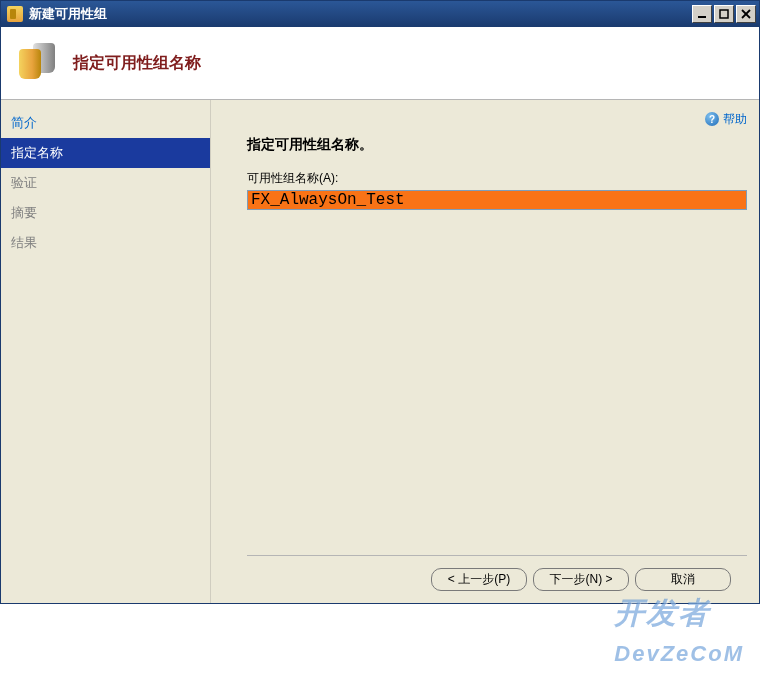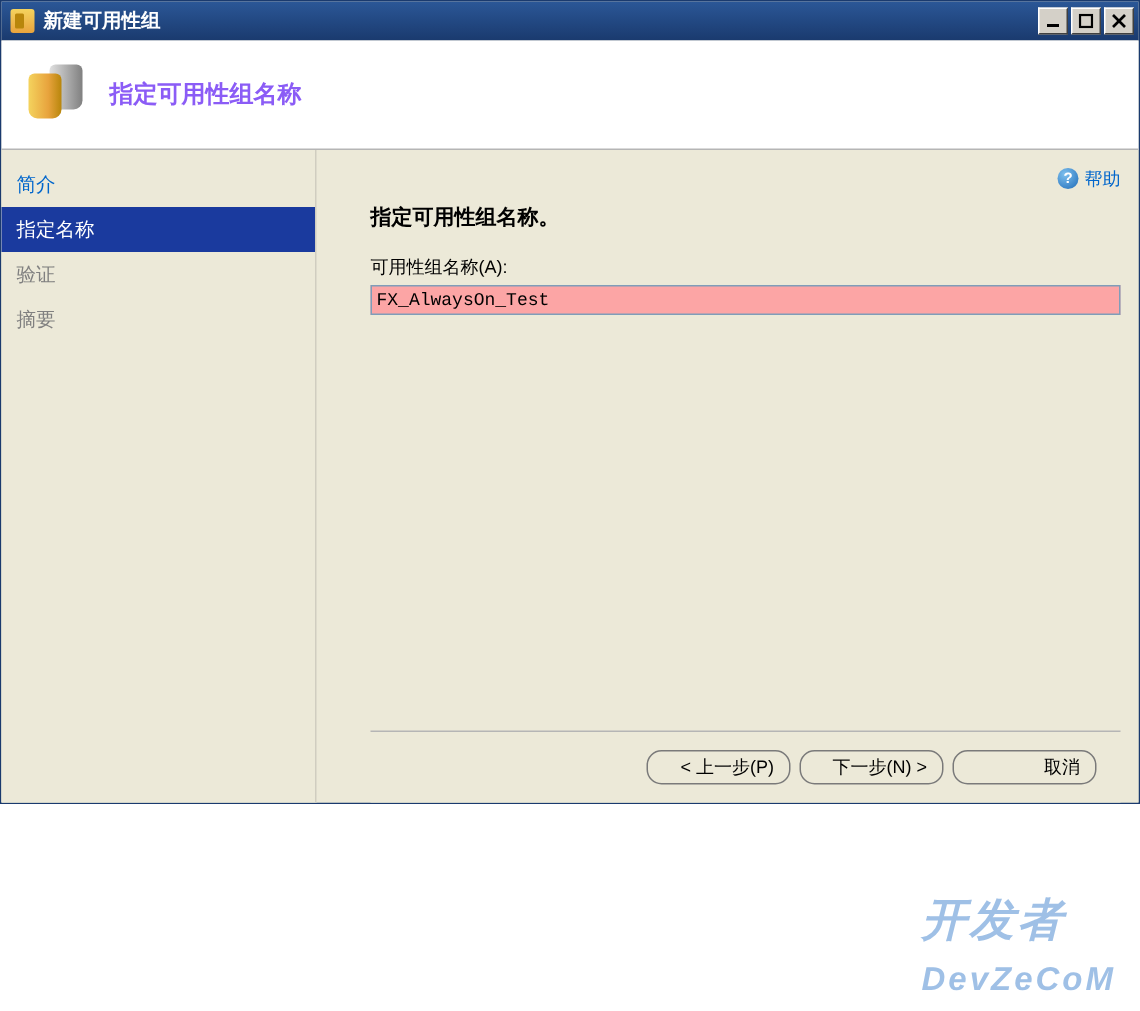--- a/index.html
+++ b/index.html
@@ -7,21 +7,21 @@
     font-family: "Microsoft YaHei", "SimSun", Arial, sans-serif;
     font-size: 12px;
     background: #fff;
     width: 760px;
     height: 674px;
     overflow: hidden;
     position: relative;
   }
   .window {
     width: 760px;
-    height: 536px;
+    height: 604px;
     border: 1px solid #1a3a6e;
     background: #ece9d8;
     display: flex;
     flex-direction: column;
   }
   .titlebar {
     height: 26px;
     background: linear-gradient(to bottom, #2b5797 0%, #1a3a6e 100%);
     color: #fff;
     display: flex;
@@ -80,21 +80,21 @@
     left: 0; top: 6px;
     background: linear-gradient(to right, #f4d35e 0%, #e8a33d 60%, #b8860b 100%);
   }
   .header-icon .cyl.right {
     left: 14px; top: 0;
     background: linear-gradient(to right, #e0e0e0 0%, #808080 100%);
   }
   .header-title {
     font-size: 16px;
     font-weight: bold;
-    color: #8b5cf6;
+    color: #7f1d1d;
     margin-left: 14px;
   }
   .body {
     flex: 1;
     display: flex;
     background: #ece9d8;
     gap: 24px;
   }
   .sidebar {
     width: 210px;
@@ -151,22 +151,22 @@
   .field-label {
     font-size: 12px;
     margin-bottom: 3px;
   }
   .text-input {
     width: 100%;
     height: 20px;
     border: 1px solid #7f9db9;
     padding: 1px 3px;
     font-family: "SimSun", "Courier New", monospace;
-    font-size: 12px;
-    background: #fca5a5;
+    font-size: 16px;
+    background: #f97316;
   }
   .main-form { flex: 1; }
   .footer {
     height: 48px;
     border-top: 1px solid #b5b5b5;
     display: flex;
     justify-content: flex-end;
     align-items: center;
     gap: 6px;
     padding-right: 16px;
@@ -175,21 +175,20 @@
   .btn {
     min-width: 96px;
     height: 23px;
     background: #ece9d8;
     border: 1px solid #7a7a7a;
     border-radius: 10px;
     font-size: 12px;
     font-family: inherit;
     padding: 0 10px;
     cursor: pointer;
-    text-align: right;
   }
   .btn:disabled { color: #9a9a9a; cursor: default; }
   .watermark {
     position: absolute;
     right: 16px;
     bottom: 6px;
     font-size: 30px;
     font-weight: bold;
     font-style: italic;
     color: rgba(80,140,210,0.55);
@@ -235,20 +234,21 @@
     <div class="header-title">指定可用性组名称</div>
   </div>
 
   <div class="body">
 
     <div class="sidebar">
       <div class="sidebar-item">简介</div>
       <div class="sidebar-item selected">指定名称</div>
       <div class="sidebar-item muted">验证</div>
       <div class="sidebar-item muted">摘要</div>
+      <div class="sidebar-item muted">结果</div>
     </div>
 
     <div class="content">
       <div class="help-row">
         <div class="help-link">
           <span class="help-icon">?</span>
           <span>帮助</span>
         </div>
       </div>
 

